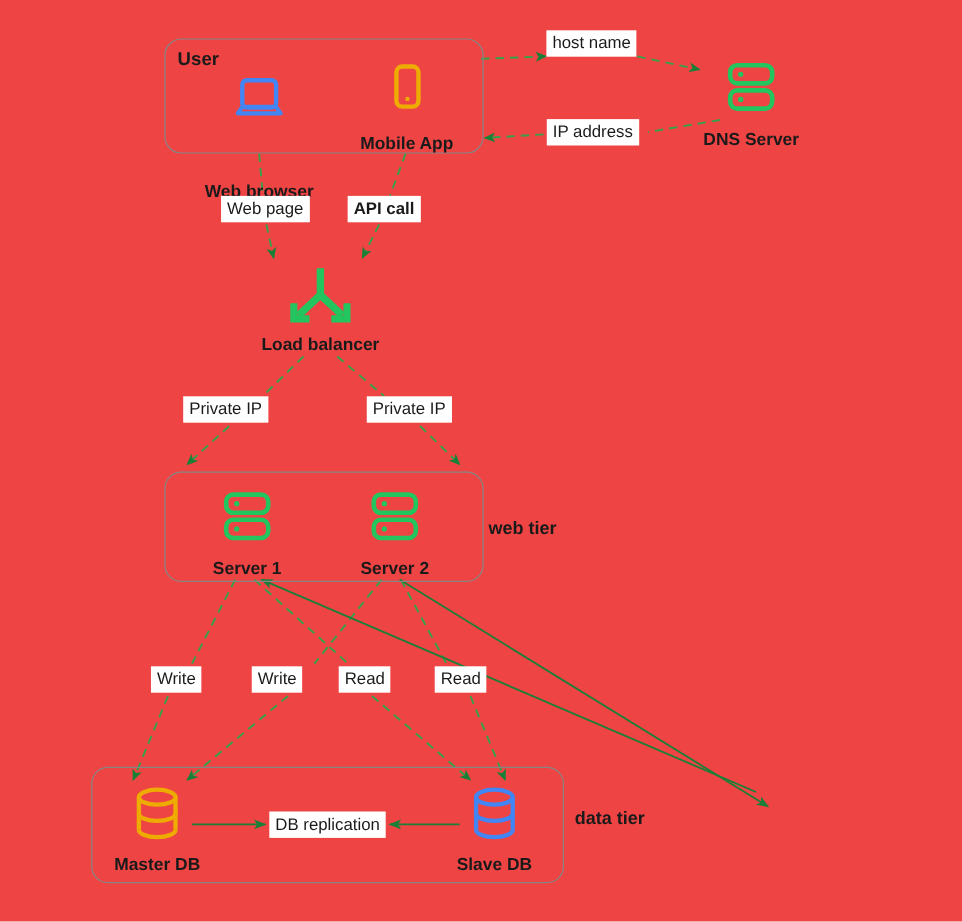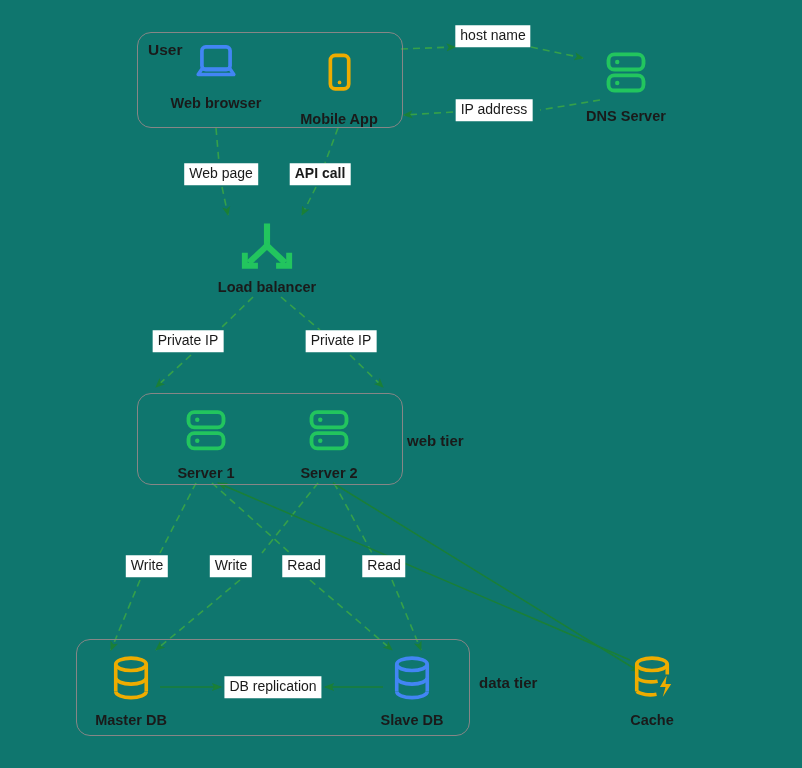--- a/index.html
+++ b/index.html
@@ -4,21 +4,21 @@
 <style>
   html, body {
     margin: 0;
     padding: 0;
     background: #f4f3ef;
   }
   #canvas {
     position: relative;
     width: 802px;
     height: 768px;
-    background: #0f766e;
+    background: #ef4444;
     font-family: "Liberation Sans", sans-serif;
     overflow: hidden;
   }
   svg#wires {
     position: absolute;
     left: 0; top: 0;
     width: 802px;
     height: 768px;
     pointer-events: none;
   }
@@ -128,21 +128,21 @@
   <div class="group-box" style="left:137px; top:32px; width:264px; height:94px;"></div>
   <div class="group-title" style="left:148px; top:41px;">User</div>
 
   <div class="group-box" style="left:137px; top:393px; width:264px; height:90px;"></div>
 
   <div class="group-box" style="left:76px; top:639px; width:392px; height:95px;"></div>
 
   <div class="tier-label" style="left:407px; top:432px;">web tier</div>
   <div class="tier-label" style="left:479px; top:674px;">data tier</div>
 
-  <div class="node" style="left:160px; top:36px; width:112px;">
+  <div class="node" style="left:160px; top:56px; width:112px;gap:36px;">
     <span>
       <svg width="52" height="52" viewBox="0 0 48 48">
         <rect x="11" y="10" width="26" height="21" rx="3.5" fill="none" stroke="#4285f4" stroke-width="3.4"></rect>
         <path d="M7.5 35.5 L11 30.5 L37 30.5 L40.5 35.5 Z" fill="none" stroke="#4285f4" stroke-width="3.2" stroke-linejoin="round"></path>
       </svg>
     </span>
     <div class="node-label">Web browser</div>
   </div>
 
   <div class="node" style="left:284px; top:50px; width:110px;">
@@ -223,33 +223,20 @@
         <ellipse cx="22" cy="10" rx="13.5" ry="5.5" fill="none" stroke="#eeac00" stroke-width="3.2"></ellipse>
         <path d="M8.5 10 L8.5 34" stroke="#eeac00" stroke-width="3.2" fill="none"></path>
         <path d="M35.5 10 L35.5 34" stroke="#eeac00" stroke-width="3.2" fill="none"></path>
         <path d="M8.5 34 A13.5 5.5 0 0 0 35.5 34" fill="none" stroke="#eeac00" stroke-width="3.2"></path>
         <path d="M8.5 22 A13.5 5.5 0 0 0 35.5 22" fill="none" stroke="#eeac00" stroke-width="3.2"></path>
       </svg>
     </span>
     <div class="node-label">Master DB</div>
   </div>
 
-  <div class="node" style="left:596px; top:653px; width:112px;">
-    <span>
-      <svg width="50" height="52" viewBox="0 0 44 46">
-        <ellipse cx="22" cy="10" rx="13.5" ry="5.5" fill="none" stroke="#eeac00" stroke-width="3.2"></ellipse>
-        <path d="M8.5 10 L8.5 34" stroke="#eeac00" stroke-width="3.2" fill="none"></path>
-        <path d="M35.5 10 L35.5 19" stroke="#eeac00" stroke-width="3.2" fill="none"></path>
-        <path d="M8.5 34 A13.5 5.5 0 0 0 26 36.5" fill="none" stroke="#eeac00" stroke-width="3.2"></path>
-        <path d="M8.5 22 A13.5 5.5 0 0 0 27 25" fill="none" stroke="#eeac00" stroke-width="3.2"></path>
-        <path d="M35 20 L29 30 L34 30 L31.5 39 L39 27.5 L34 27.5 Z" fill="#eeac00"></path>
-      </svg>
-    </span>
-    <div class="node-label">Cache</div>
-  </div>
 
   <div class="edge-label" style="left:493px; top:36px;">host name</div>
   <div class="edge-label" style="left:494px; top:110px;">IP address</div>
   <div class="edge-label" style="left:221px; top:174px;">Web page</div>
   <div class="edge-label" style="left:320px; top:174px;font-weight:bold;">API call</div>
   <div class="edge-label" style="left:188px; top:341px;">Private IP</div>
   <div class="edge-label" style="left:341px; top:341px;">Private IP</div>
   <div class="edge-label" style="left:147px; top:566px;">Write</div>
   <div class="edge-label" style="left:231px; top:566px;">Write</div>
   <div class="edge-label" style="left:304px; top:566px;">Read</div>

